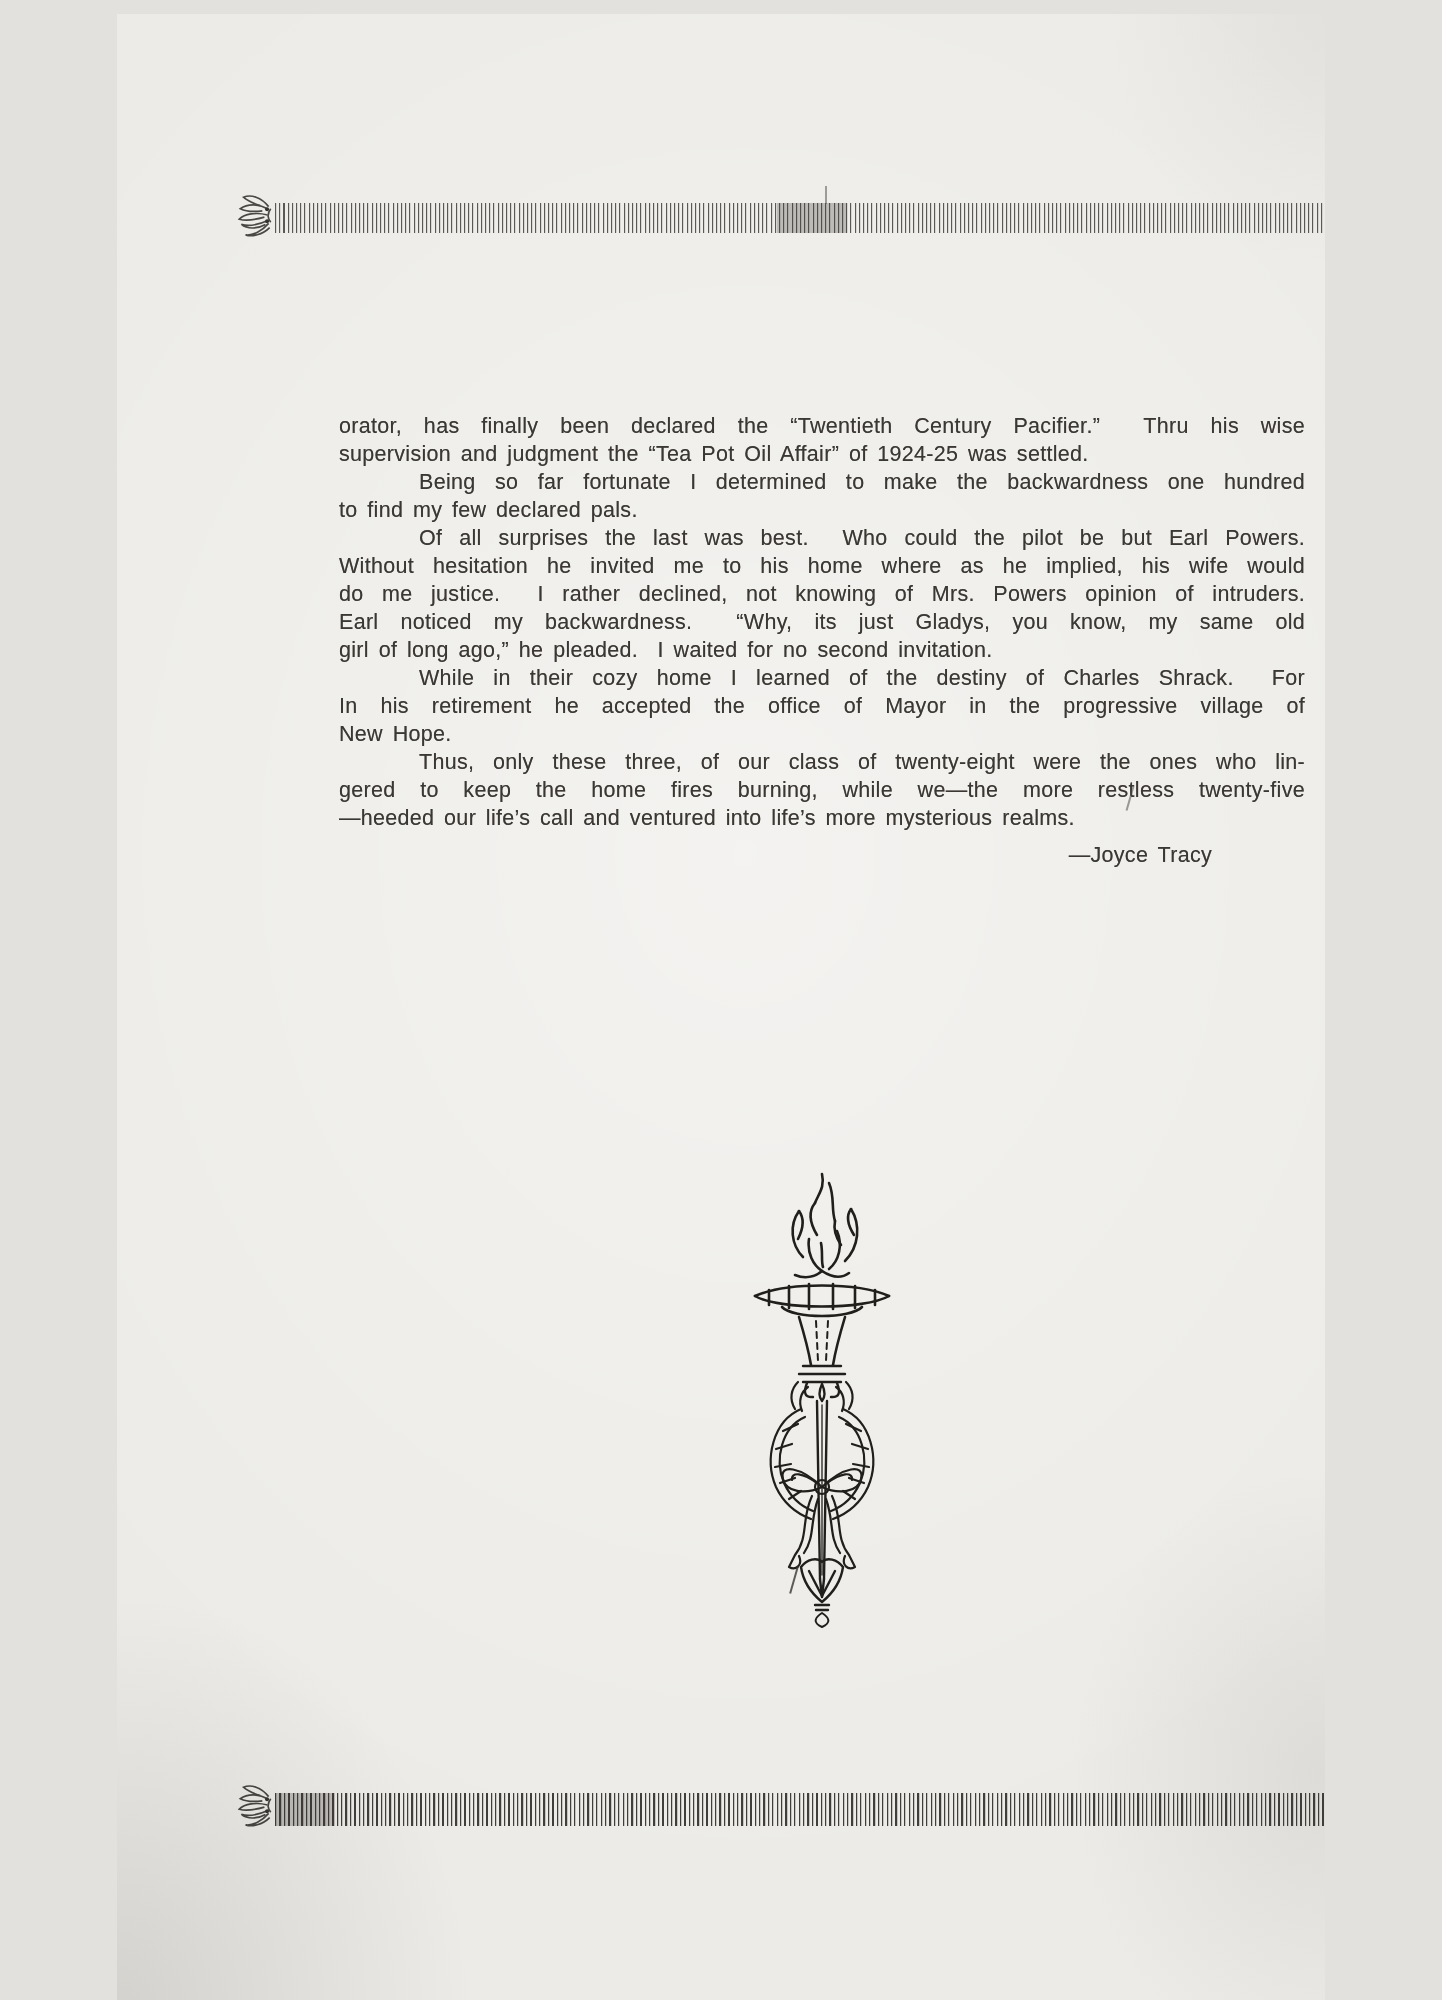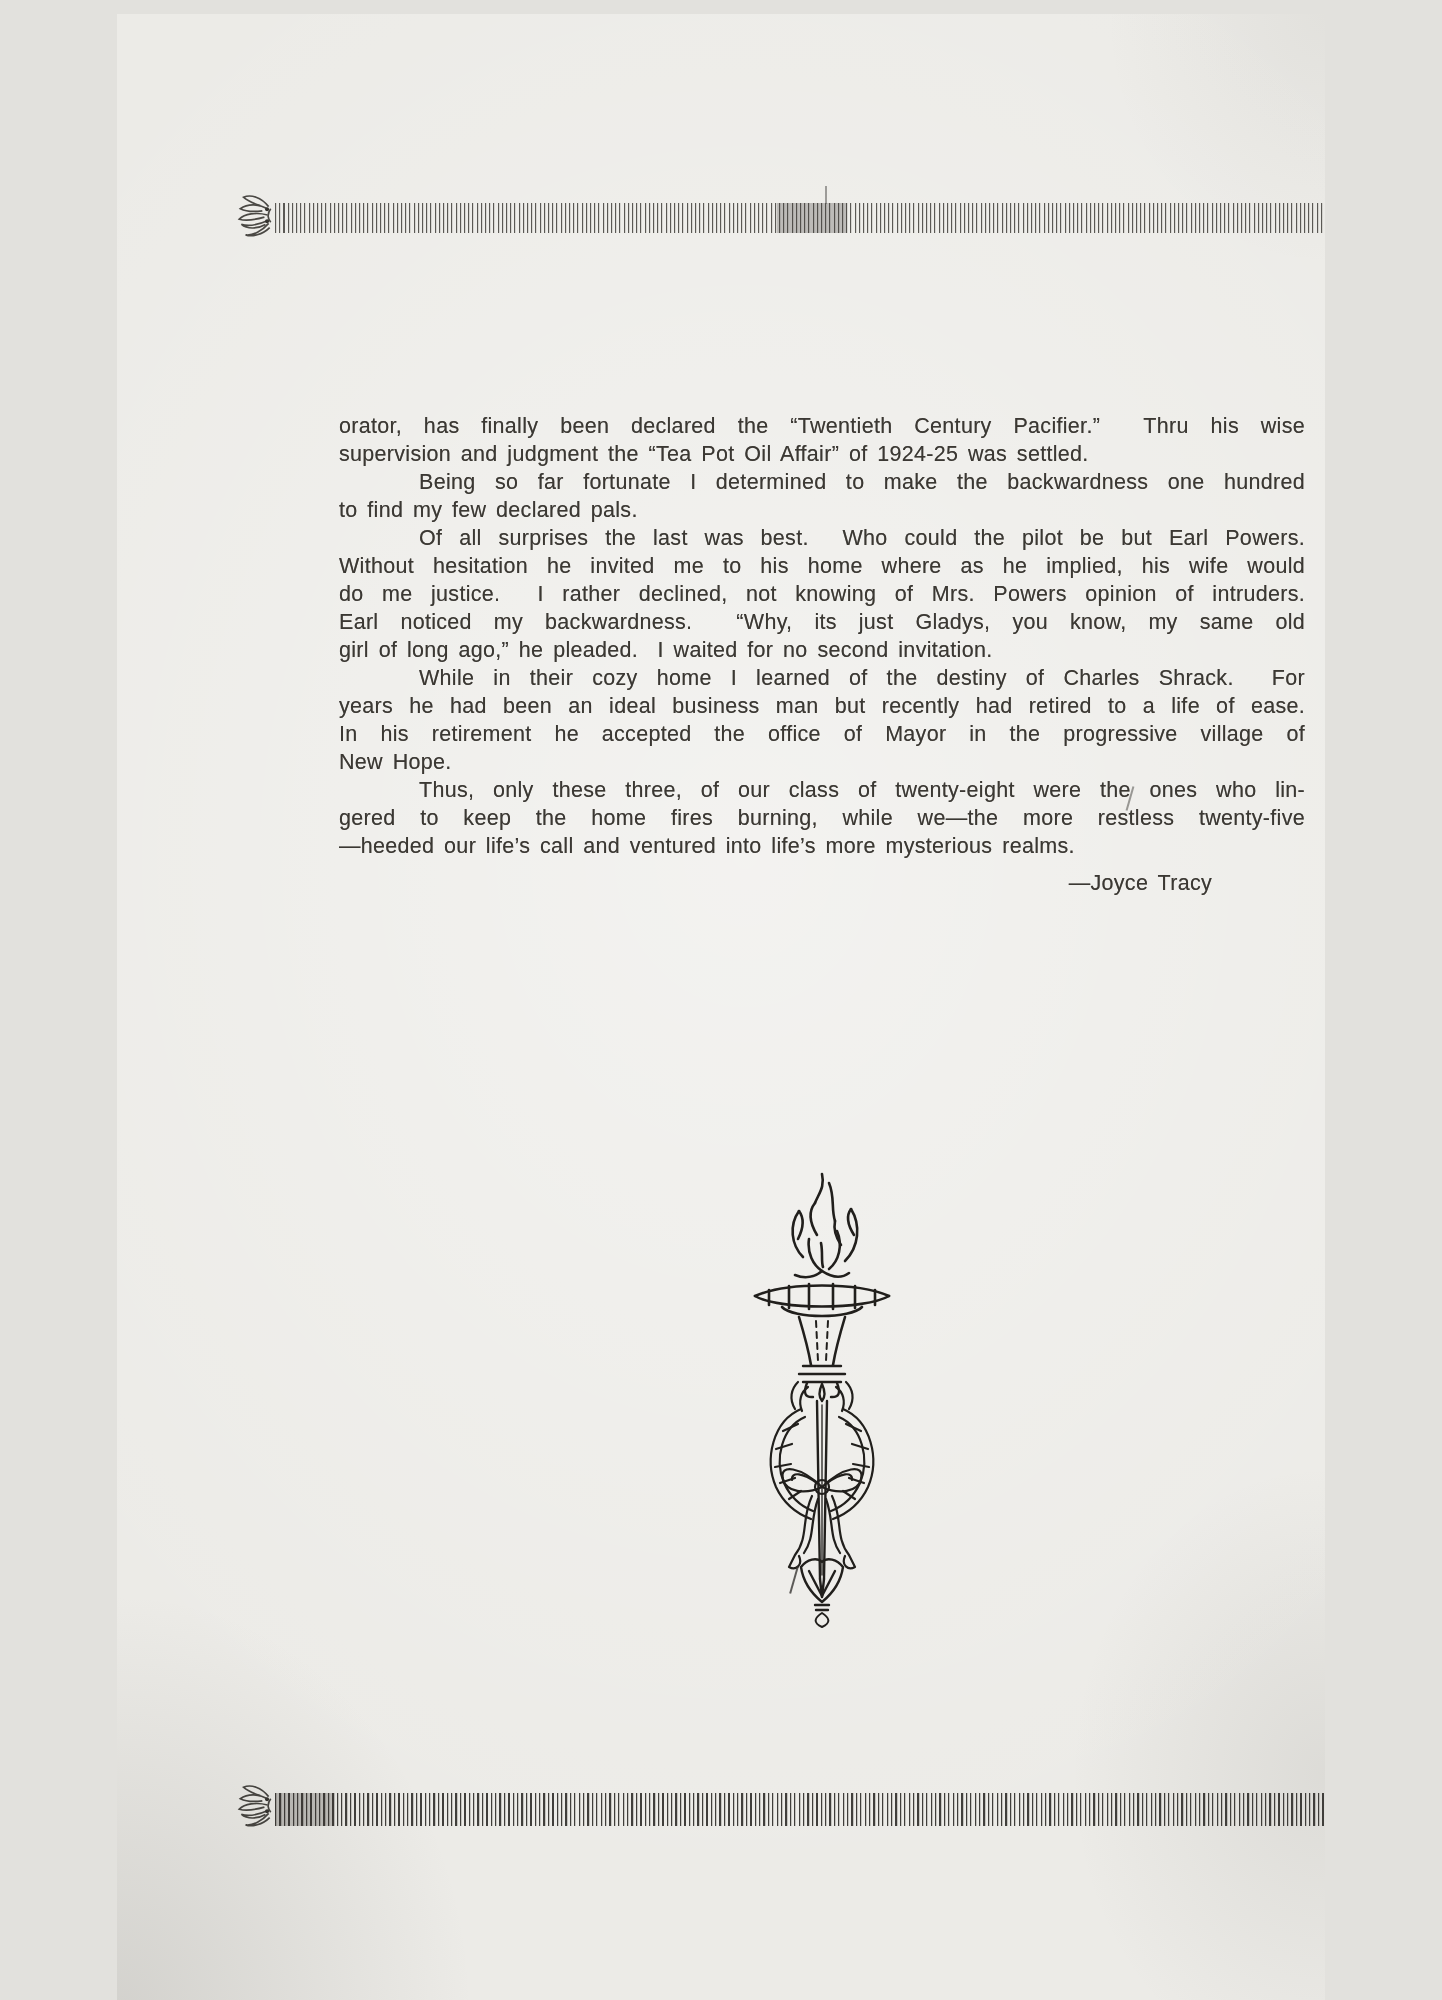--- a/index.html
+++ b/index.html
@@ -109,21 +109,20 @@
     <div class="line">orator, has finally been declared the “Twentieth Century Pacifier.”&nbsp; Thru his wise</div>
     <div class="line lastline">supervision and judgment the “Tea Pot Oil Affair” of 1924-25 was settled.</div>
     <div class="line indent">Being so far fortunate I determined to make the backwardness one hundred</div>
     <div class="line lastline">to find my few declared pals.</div>
     <div class="line indent">Of all surprises the last was best.&nbsp; Who could the pilot be but Earl Powers.</div>
     <div class="line">Without hesitation he invited me to his home where as he implied, his wife would</div>
     <div class="line">do me justice.&nbsp; I rather declined, not knowing of Mrs. Powers opinion of intruders.</div>
     <div class="line">Earl noticed my backwardness.&nbsp; “Why, its just Gladys, you know, my same old</div>
     <div class="line lastline">girl of long ago,” he pleaded.&nbsp; I waited for no second invitation.</div>
     <div class="line indent">While in their cozy home I learned of the destiny of Charles Shrack.&nbsp; For</div>
-    <div class="line">years he had been an ideal business man but recently had retired to a life of ease.</div>
     <div class="line">In his retirement he accepted the office of Mayor in the progressive village of</div>
     <div class="line lastline">New Hope.</div>
     <div class="line indent">Thus, only these three, of our class of twenty-eight were the ones who lin-</div>
     <div class="line">gered to keep the home fires burning, while we—the more restless twenty-five</div>
     <div class="line lastline">—heeded our life’s call and ventured into life’s more mysterious realms.</div>
     <div class="signature">—Joyce Tracy</div>
   </div>
 
   <div class="artifact mark-1"></div>
 

